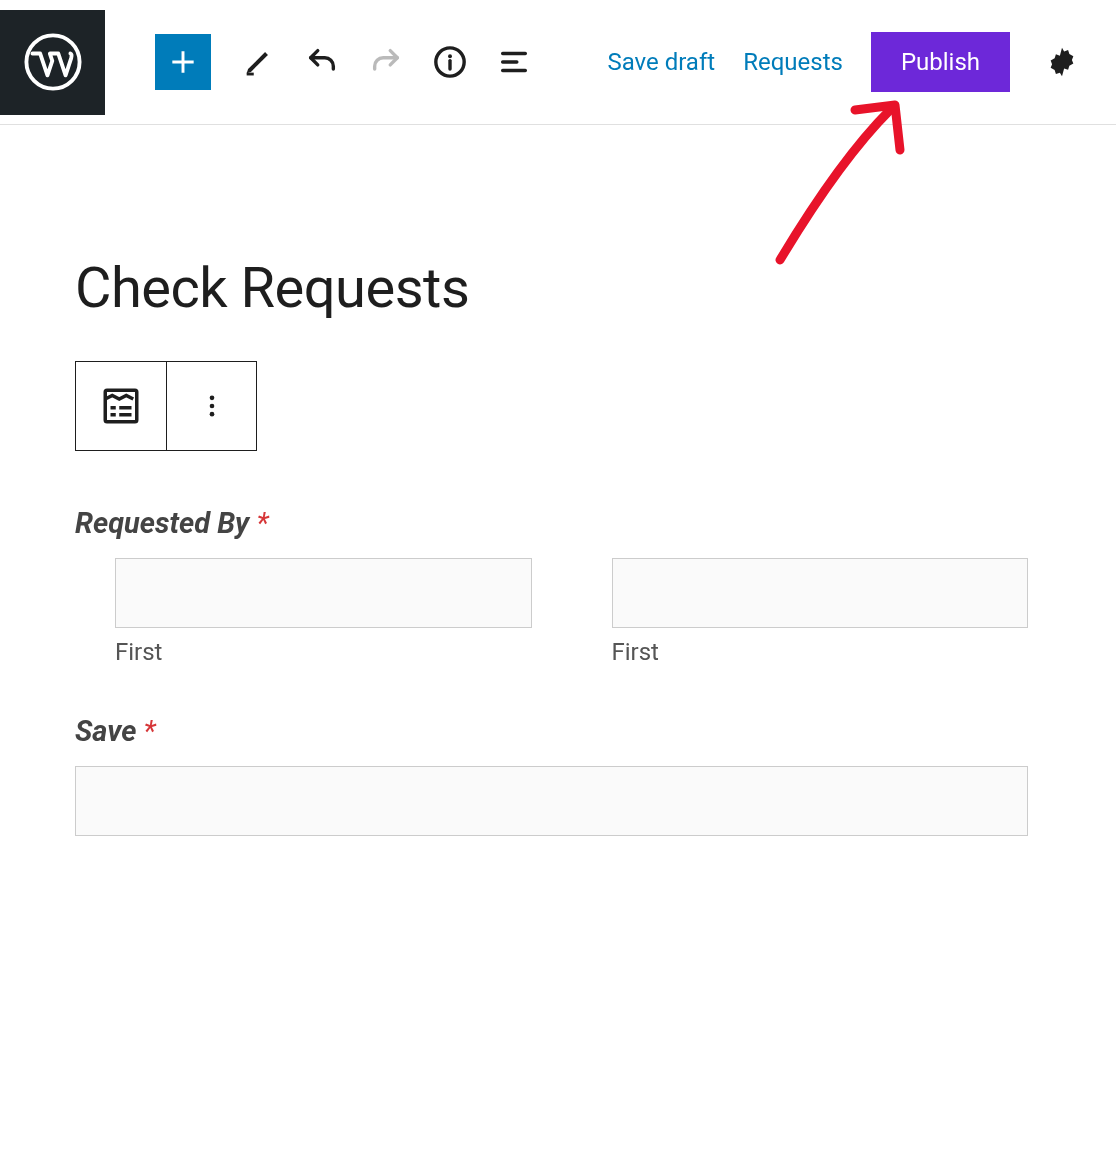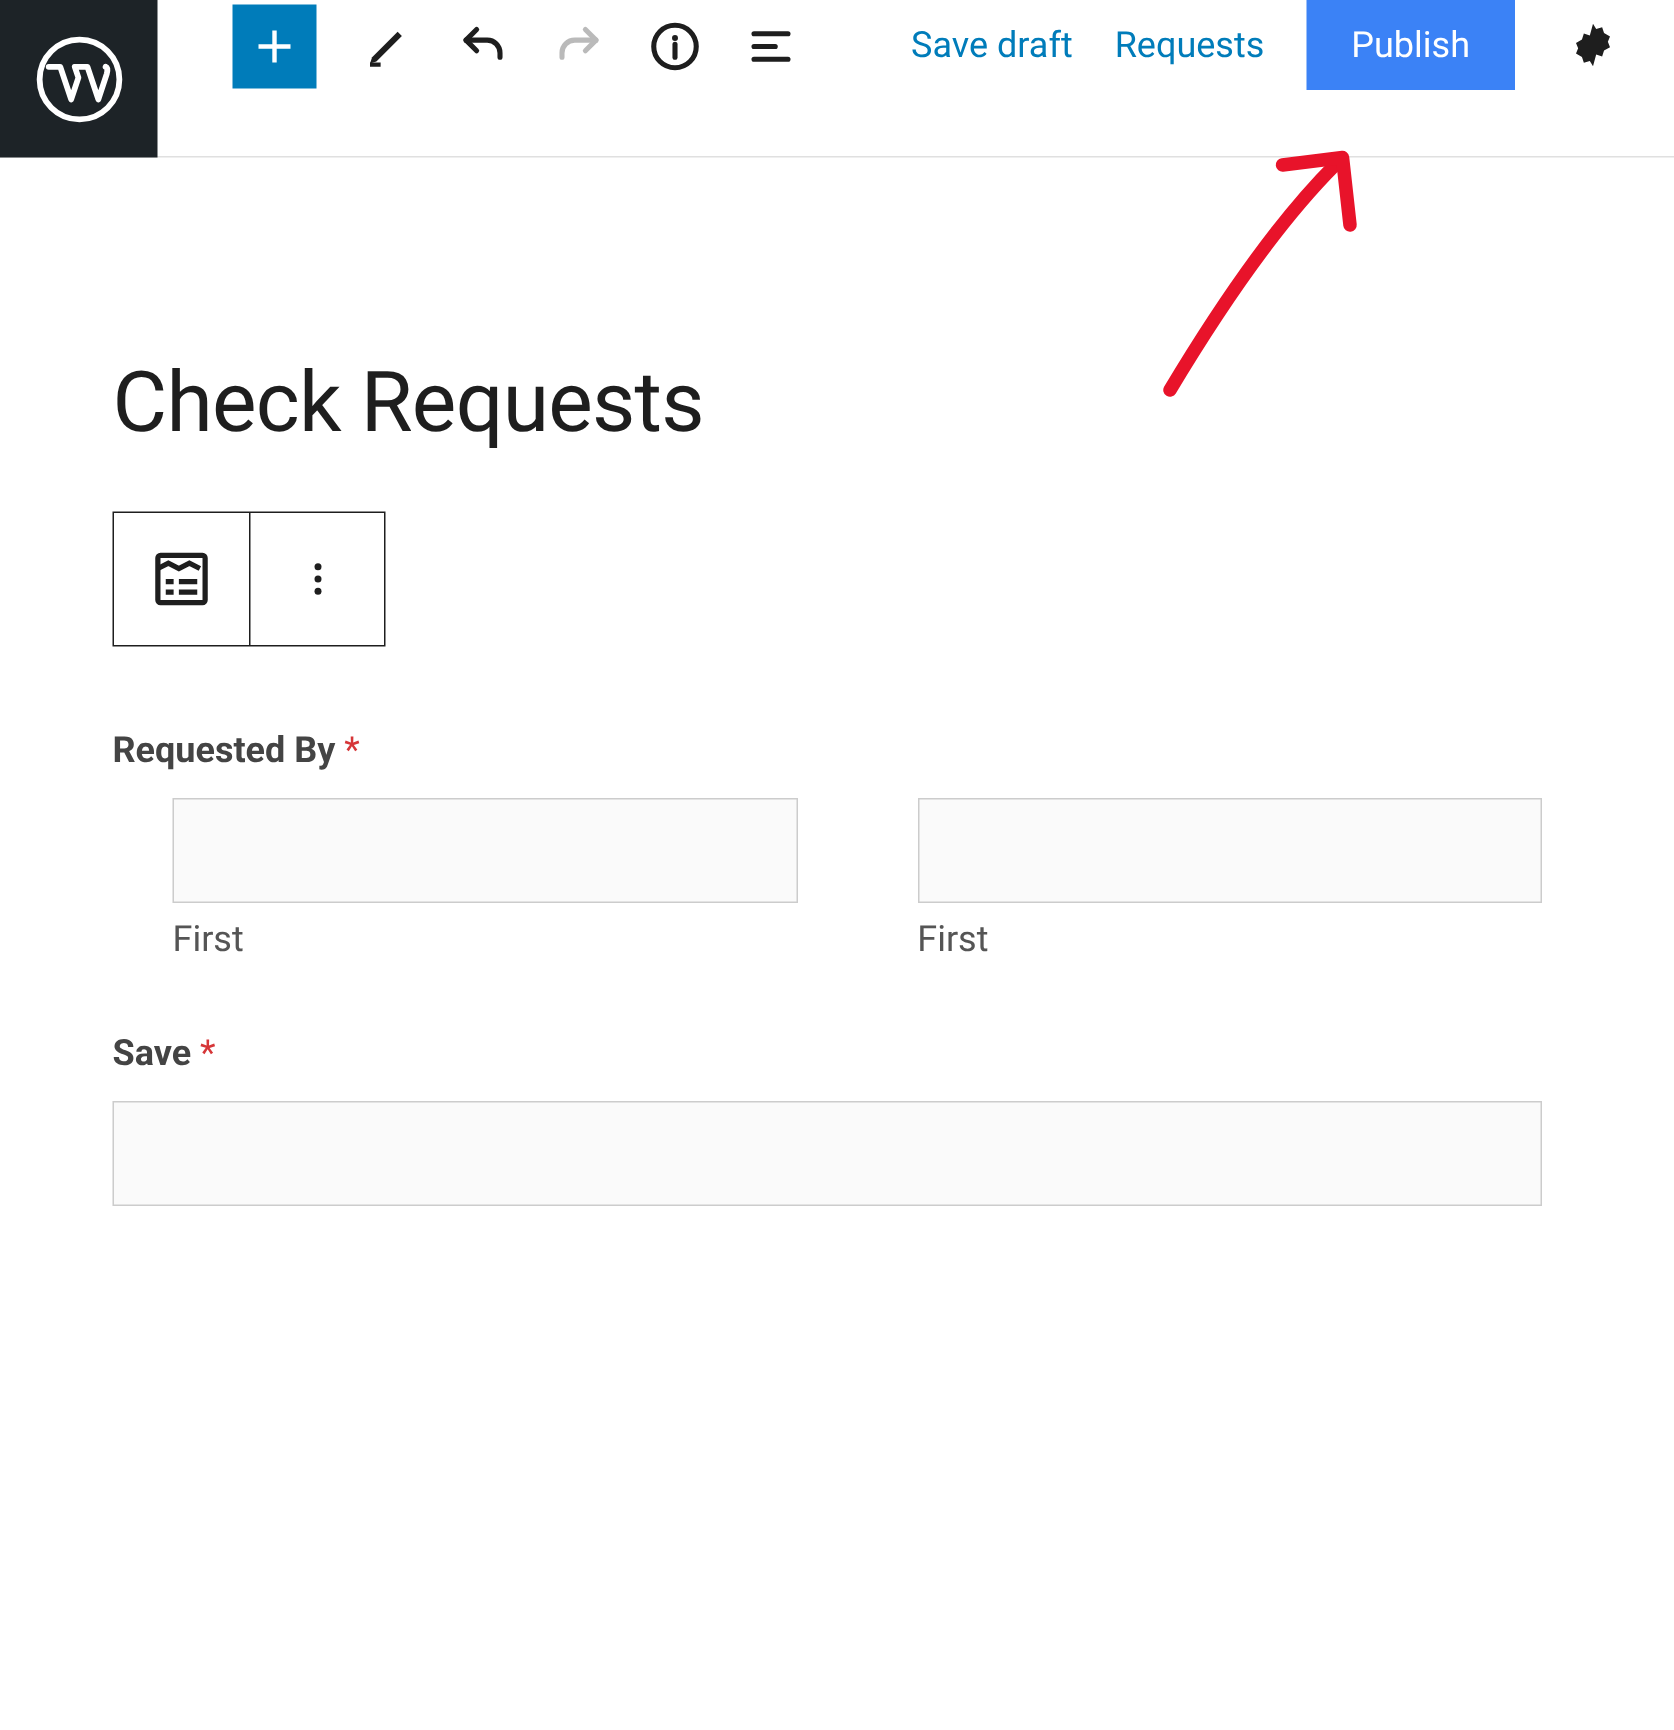--- a/index.html
+++ b/index.html
@@ -7,22 +7,22 @@
     font-family: -apple-system, BlinkMacSystemFont, "Segoe UI", Roboto, "Helvetica Neue", Arial, sans-serif;
     background: #fff;
     width: 1116px;
     height: 1153px;
     overflow: hidden;
     position: relative;
   }
   
   .toolbar {
     display: flex;
-    align-items: flex-start;
-    height: 105px;
+    align-items: center;
+    height: 125px;
     border-bottom: 1px solid #e0e0e0;
   }
   .wp-logo {
     width: 105px;
     height: 105px;
     background: #1d2327;
     display: flex;
     align-items: center;
     justify-content: center;
     flex-shrink: 0;
@@ -58,21 +58,21 @@
   }
   .text-link {
     font-size: 24px;
     color: #007cba;
     background: none;
     border: none;
     cursor: pointer;
     font-family: inherit;
   }
   .publish-btn {
-    background: #3b82f6;
+    background: #6d28d9;
     color: #fff;
     font-size: 24px;
     border: none;
     padding: 16px 30px;
     cursor: pointer;
     font-family: inherit;
   }
   .settings-btn {
     width: 48px;
     height: 48px;
@@ -110,25 +110,26 @@
     cursor: pointer;
   }
   .block-toolbar-btn + .block-toolbar-btn {
     border-left: 1px solid #1e1e1e;
   }
   
   .form {
     padding-left: 0;
   }
   .field-label {
-    font-size: 24px;
+    font-size: 29px;
     font-weight: 700;
     color: #444;
     margin-bottom: 18px;
     display: block;
+    font-style: italic;
   }
   .req { color: #d63638; font-weight: 400; }
   .input {
     width: 100%;
     height: 70px;
     border: 1px solid #ccc;
     background: #fafafa;
     font-size: 20px;
     padding: 0 12px;
     font-family: inherit;

